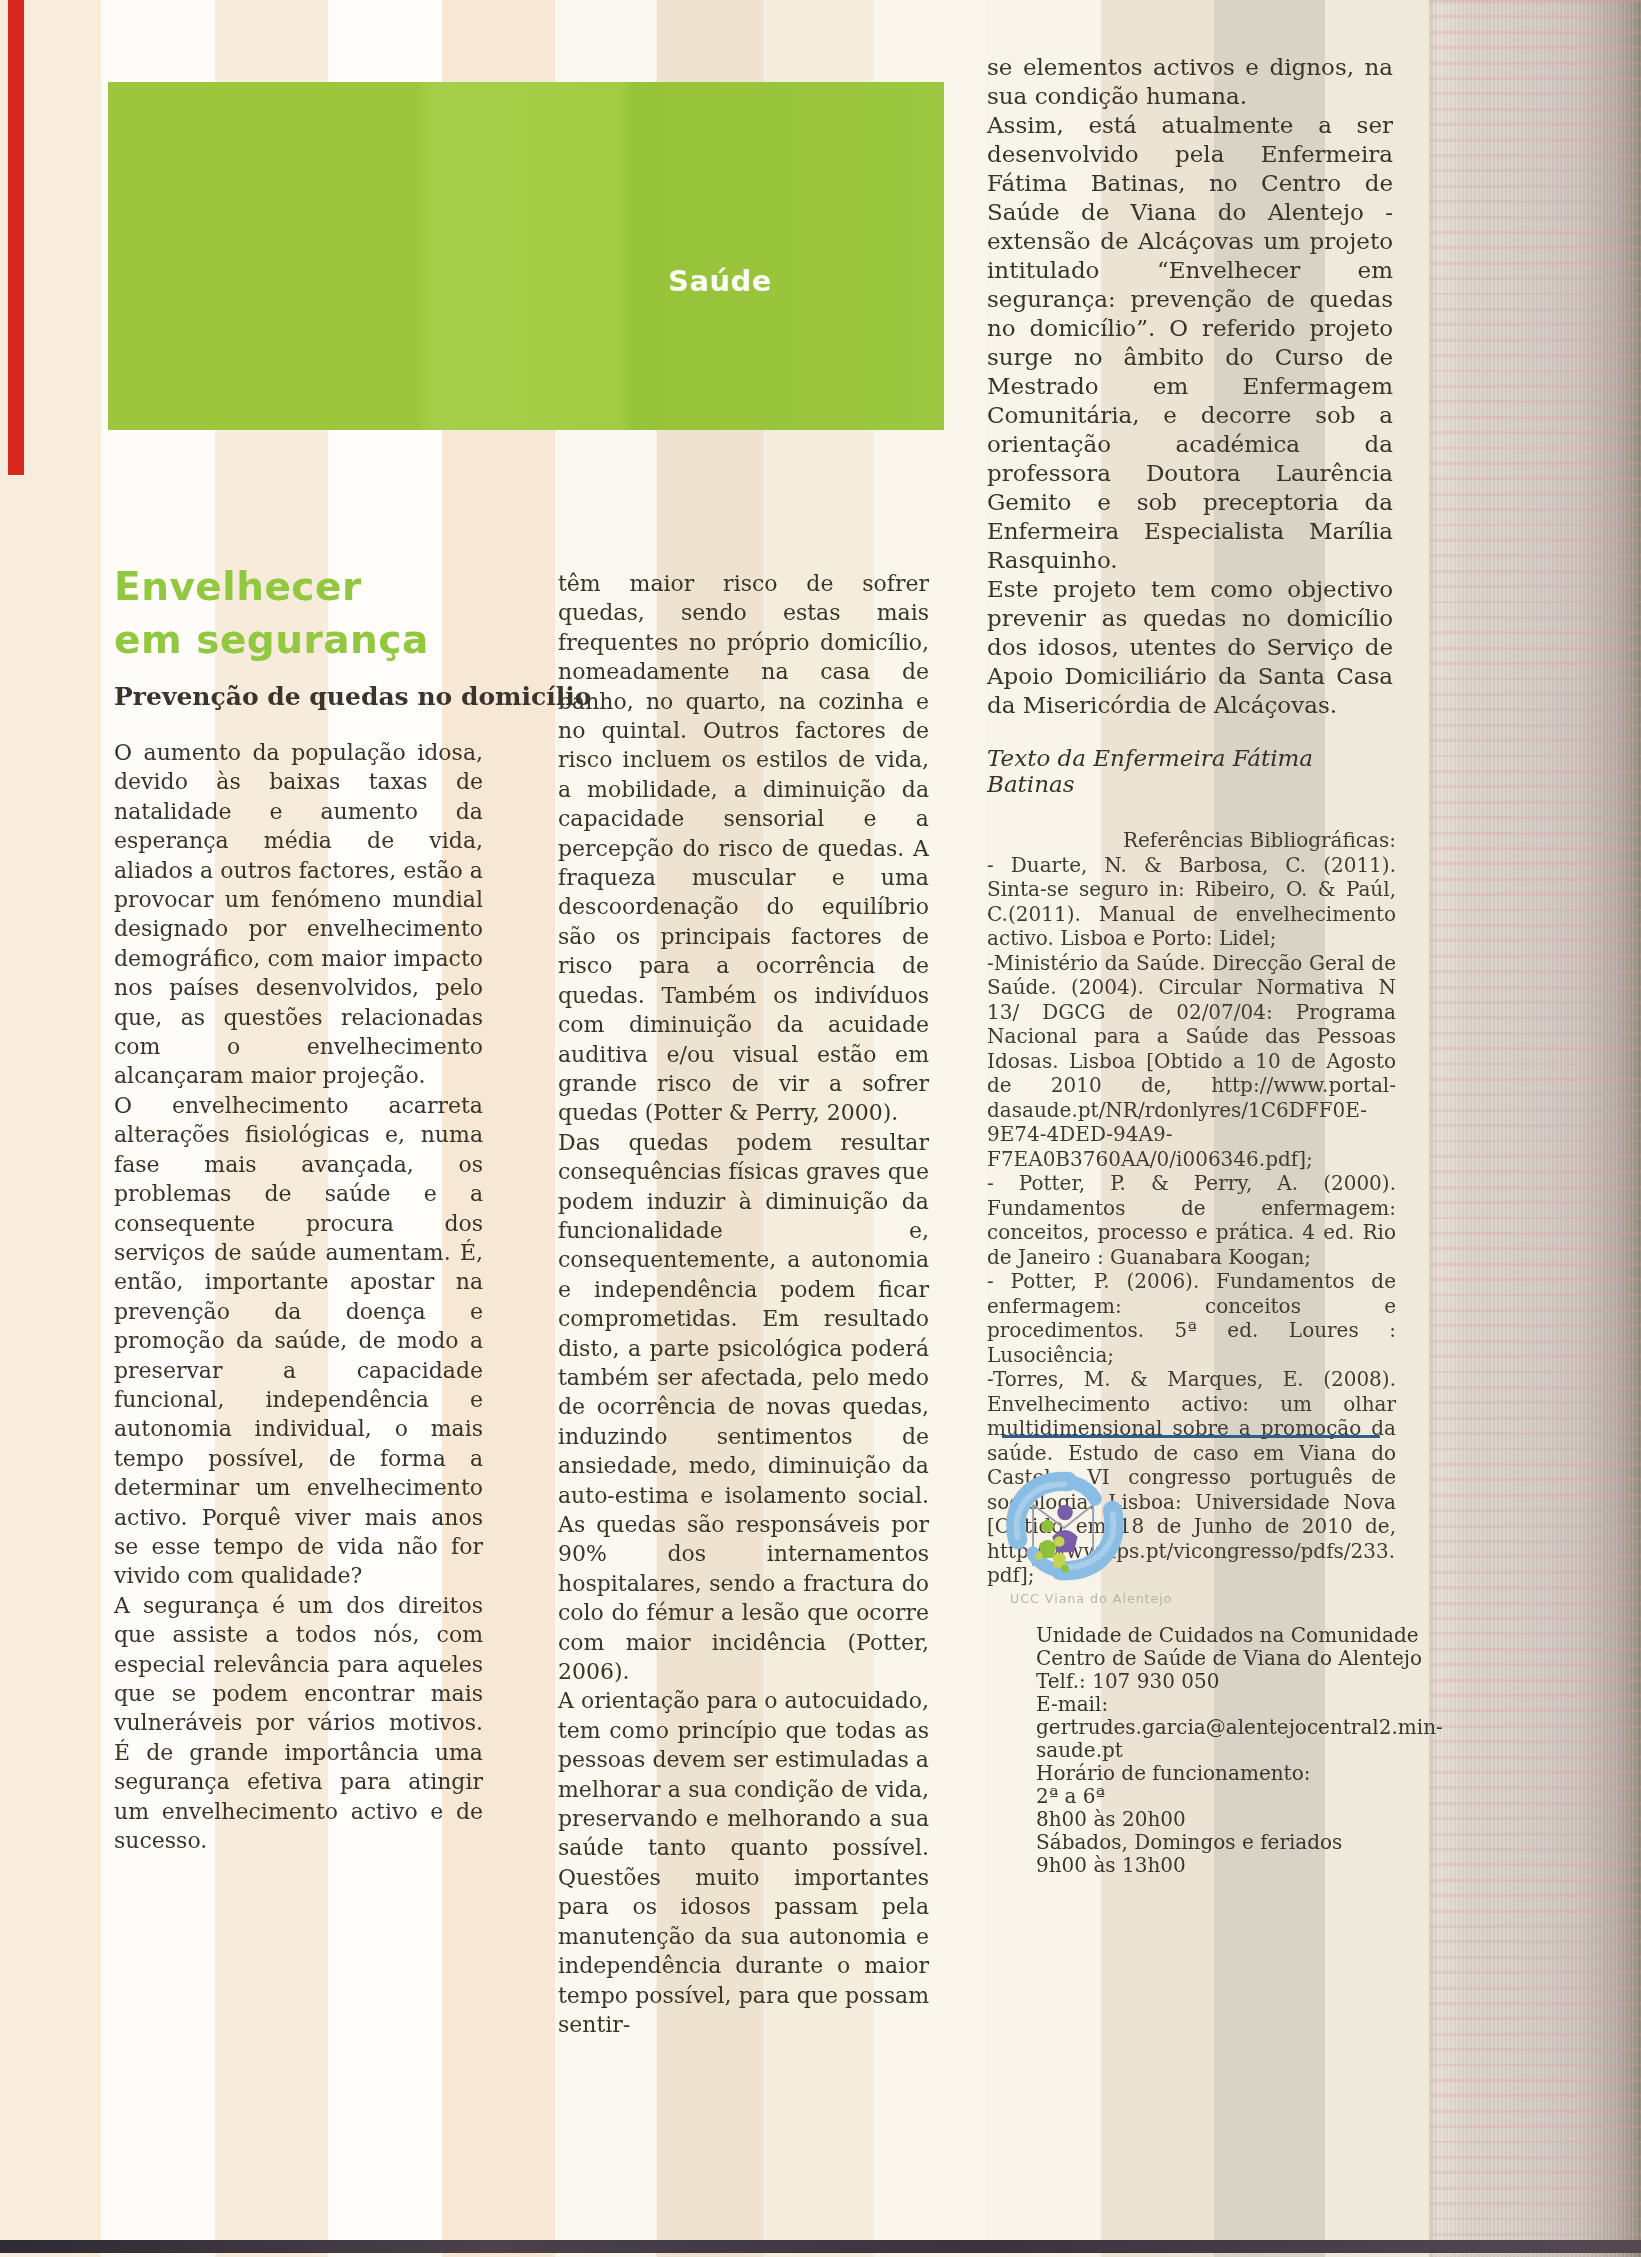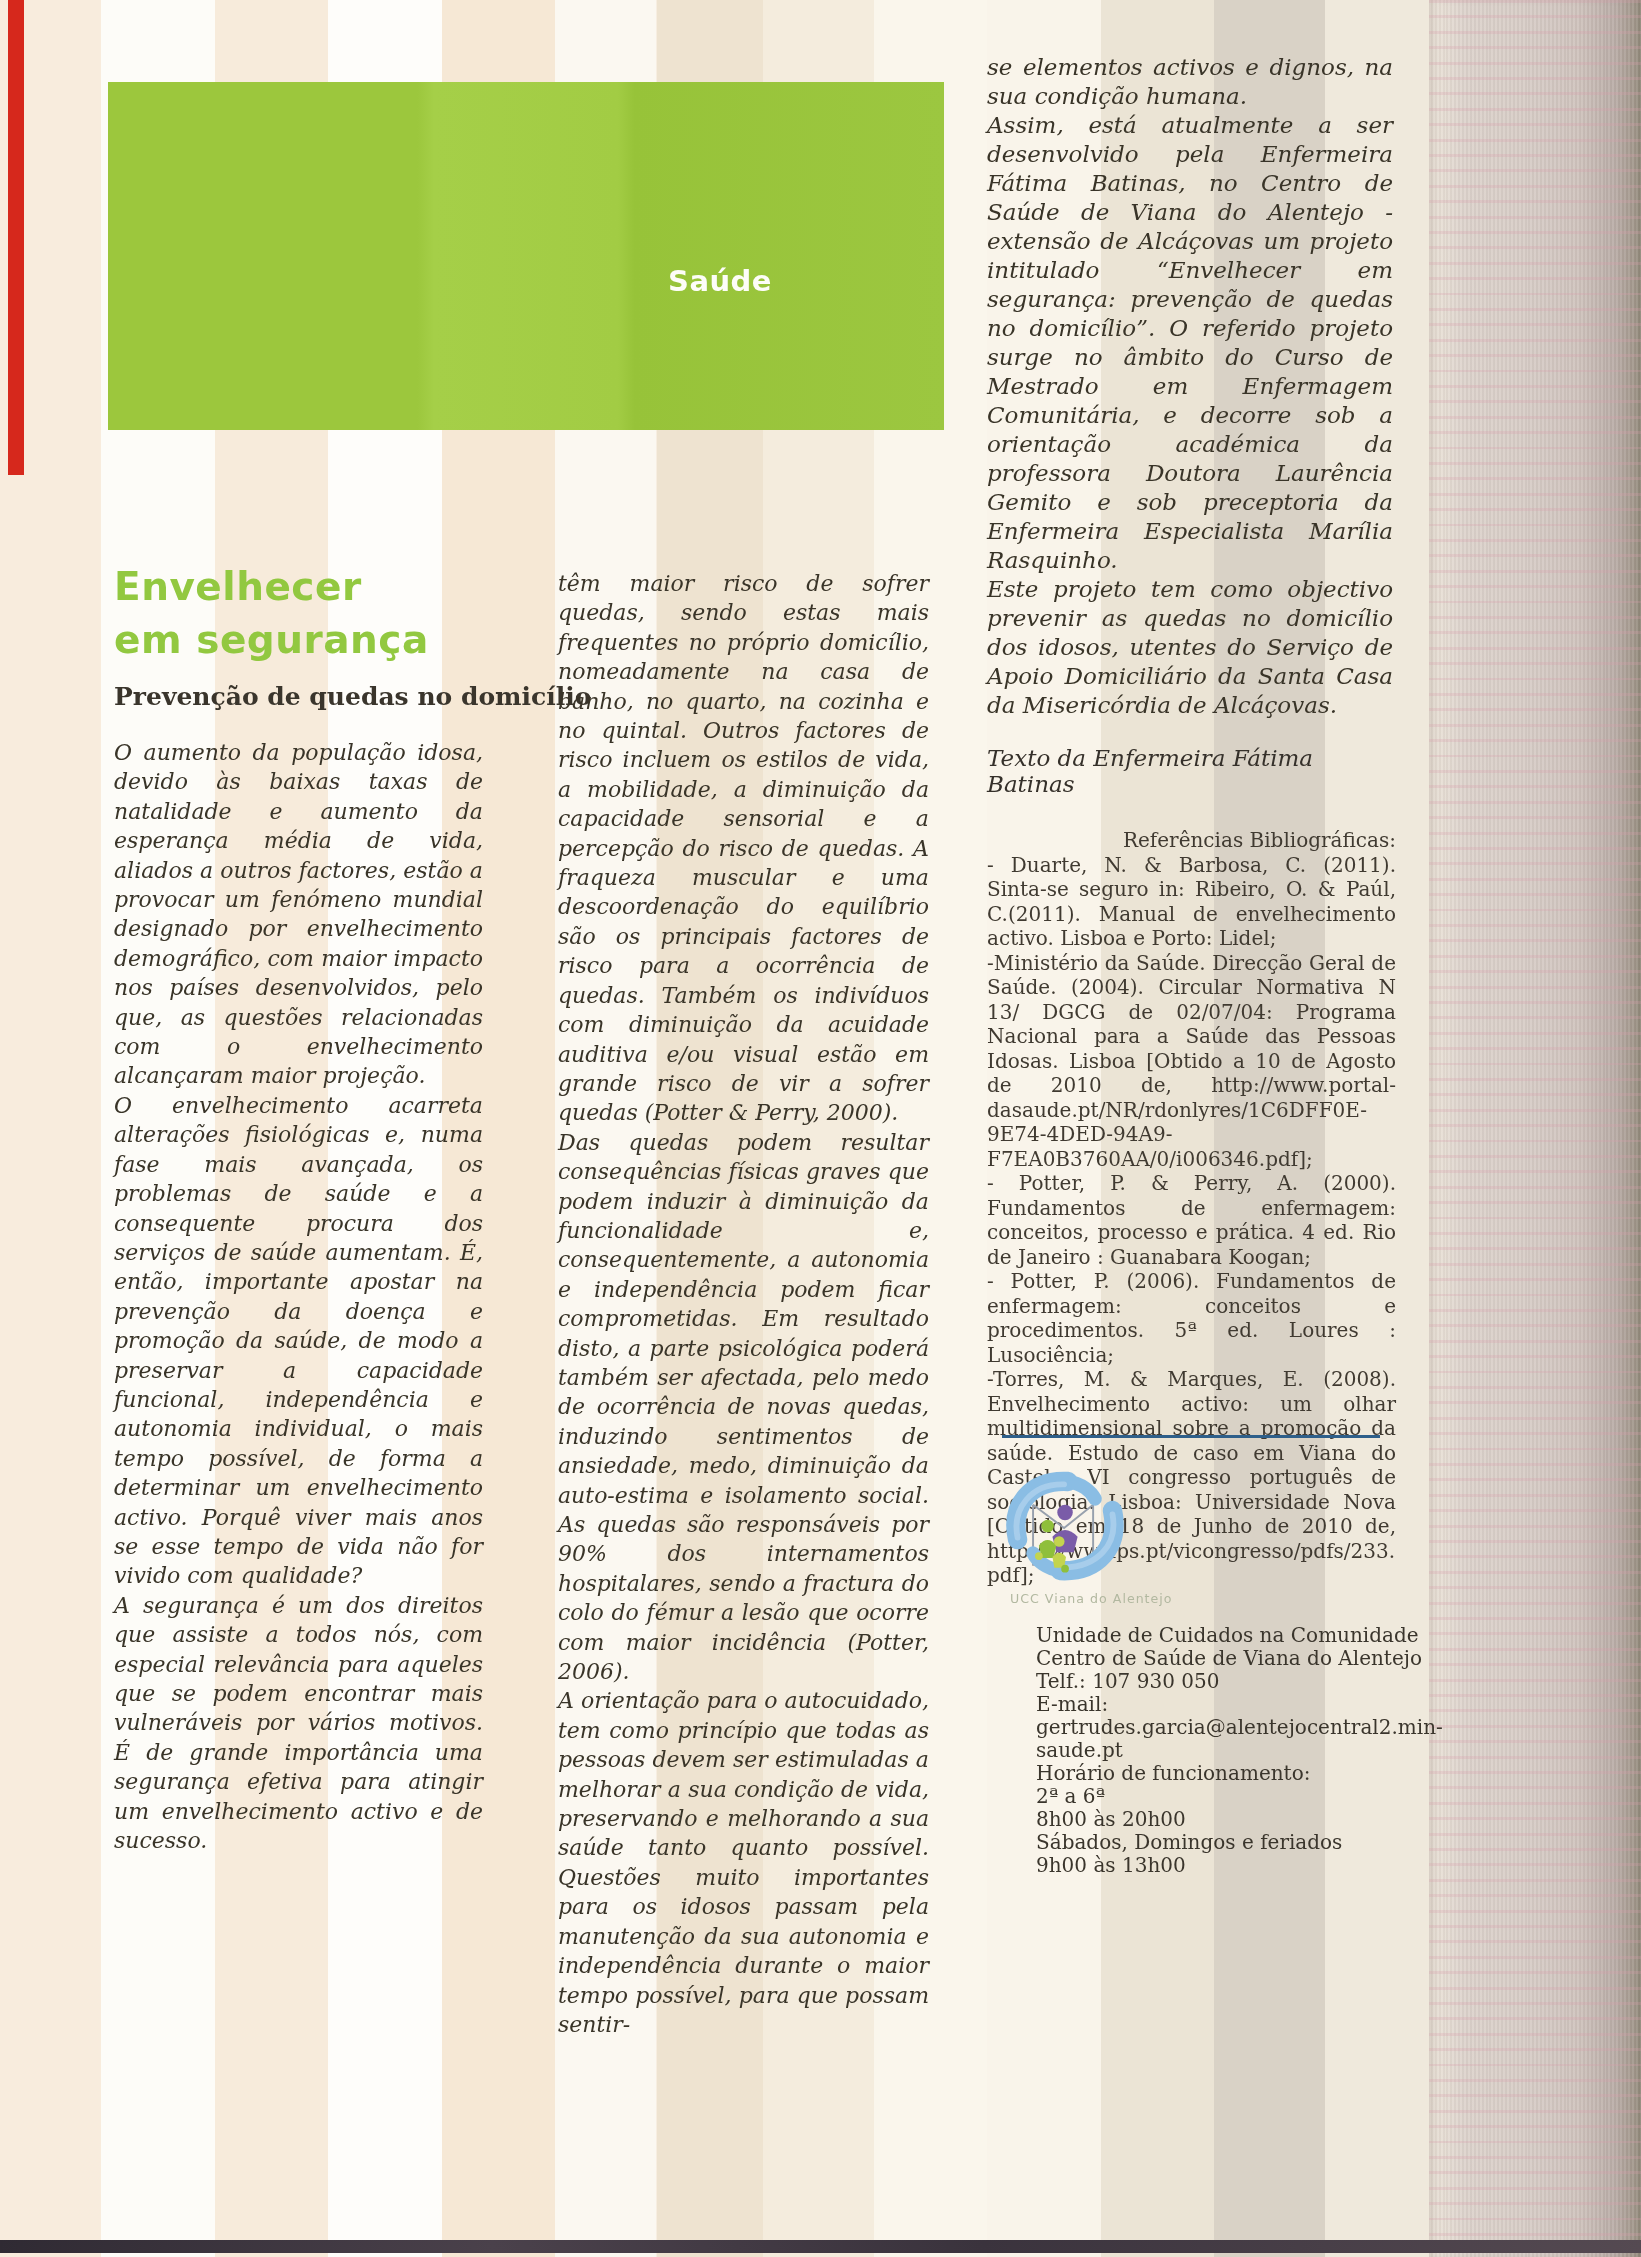--- a/index.html
+++ b/index.html
@@ -35,21 +35,21 @@
   }
   .article-title {
     position:absolute; left:114px; top:560px; margin:0;
     font-family:"DejaVu Sans", sans-serif; font-weight:bold;
     font-size:39px; line-height:53px; color:#92c840; letter-spacing:0.5px;
   }
   .article-subtitle {
     position:absolute; left:114px; top:682px; margin:0;
     font-size:25px; font-weight:bold; color:#3a352c;
   }
-  .col { position:absolute; text-align:justify; color:#393428; font-size:22px; line-height:29.4px;font-style:italic; }
+  .col { position:absolute; text-align:justify; color:#393428; font-size:22px; line-height:29.4px; }
   .col p { margin:0; }
   .col-left  { left:114px;  top:738px; width:369px; }
   .col-mid   { left:558px;  top:569px; width:371px; }
   .col-right { left:987px; top:53px;  width:406px; font-size:23px; line-height:29px; }
   .byline {
     position:absolute; left:987px; top:745px; width:409px;
     font-style:italic; font-size:23px; color:#35302a;
   }
   .refs {
     position:absolute; left:987px; top:828px; width:409px;

